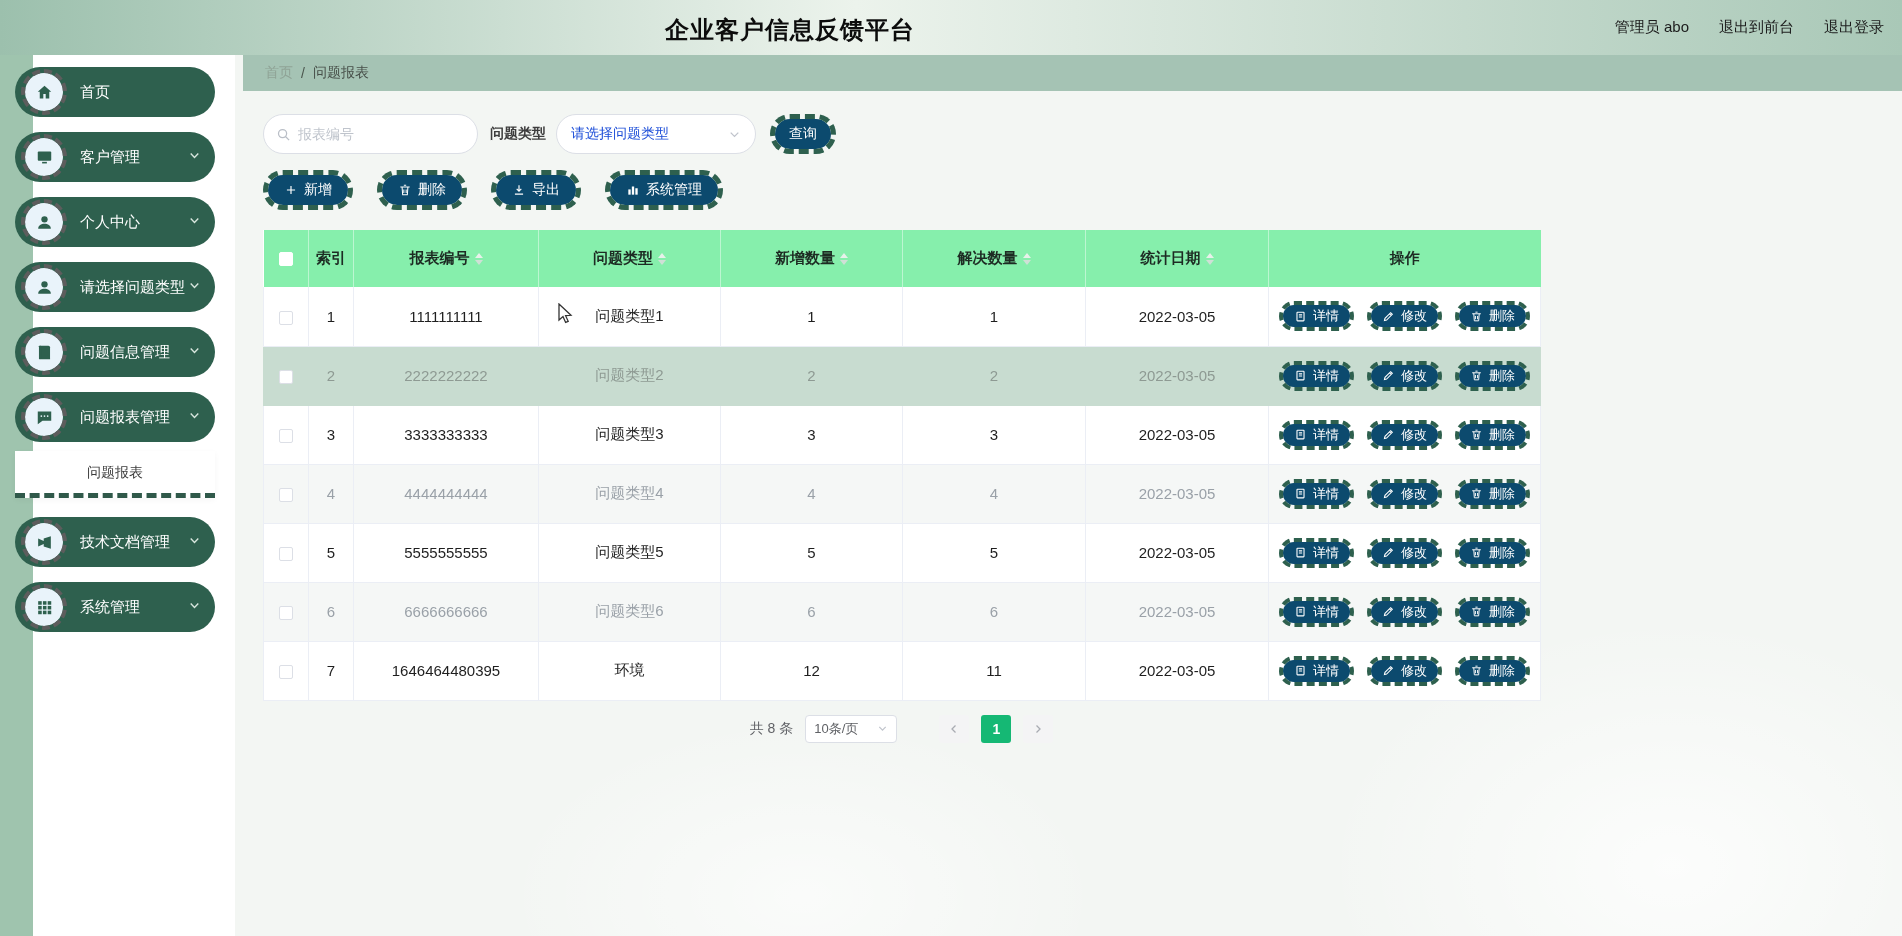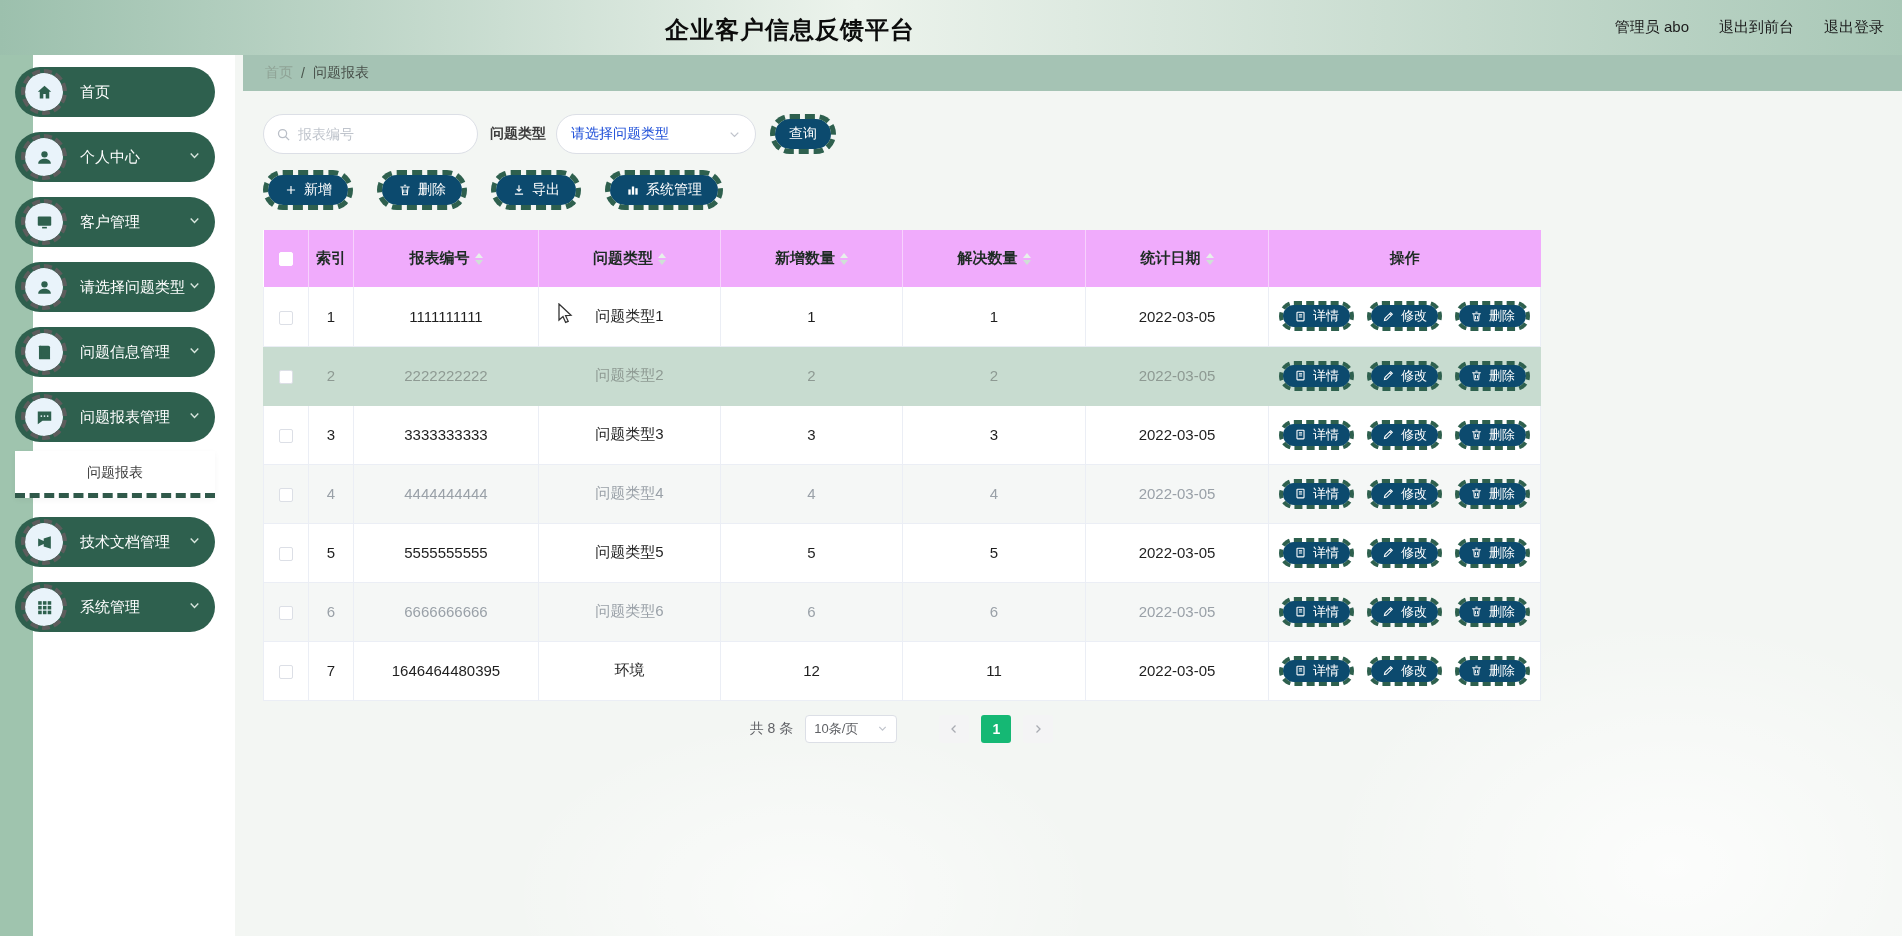--- a/index.html
+++ b/index.html
@@ -69,21 +69,21 @@
     border-radius:26px; color:#ffffff; cursor:pointer; font-size:14px;
     font-family:inherit; white-space:nowrap; }
   .gear-btn svg { width:14px; height:14px; }
   .query-btn { height:40px; width:66px; margin-left:14px; }
   .toolbar { display:flex; gap:24px; margin:16px 0 0 20px; position:relative; z-index:2;align-items:flex-end; }
   .toolbar .gear-btn { height:40px; padding:0 16px; }
 
   
   .table-wrap { margin:20px 0 0 20px; width:1277px; background:#fff; position:relative; z-index:2; }
   table { border-collapse:collapse; width:1277px; table-layout:fixed; }
-  thead th { background:#f0abfc; color:#1d2b23; font-size:15px; font-weight:bold;
+  thead th { background:#86efac; color:#1d2b23; font-size:15px; font-weight:bold;
     padding:10px 4px; height:57px; border-right:1px solid rgba(255,255,255,.45);
     text-align:center; line-height:1.35; }
   thead th:last-child { border-right:none; }
   tbody td { height:59px; text-align:center; font-size:15px; color:#1f1f1f;
     border-bottom:1px solid #ebeef5; border-right:1px solid #ebeef5; padding:4px; }
   tbody td:first-child { border-left:1px solid #ebeef5; }
   tr.hover-row td { background:#c8dcd0; color:#8e9a93; border-color:#c8dcd0; }
   tr.striped-row td { background:#f5f7f6; color:#9aa1a8; }
   .caret { display:inline-flex; flex-direction:column; margin-left:5px; vertical-align:middle; }
   .caret i { display:block; width:0; height:0; border-left:4px solid transparent; border-right:4px solid transparent; }
@@ -131,37 +131,37 @@
         <span class="side-icon">
           <svg viewBox="0 0 24 24" fill="currentColor">
             <path d="M12 3.5l8.5 7.5h-2.5v8.5h-4.5v-5.5h-3v5.5H6V11H3.5z"></path>
           </svg>
         </span>
         <span class="side-label">首页</span>
       </div>
       <div class="side-pill">
         <span class="side-icon">
           <svg viewBox="0 0 24 24" fill="currentColor">
-            <circle cx="12" cy="8" r="4"></circle>
-            <path d="M4 20c0-4.2 3.8-6.3 8-6.3s8 2.1 8 6.3z"></path>
-          </svg>
-        </span>
-        <span class="side-label">个人中心</span>
+            <rect x="3.5" y="4.5" width="17" height="11.5" rx="1.2"></rect>
+            <rect x="9" y="17.5" width="6" height="2"></rect>
+          </svg>
+        </span>
+        <span class="side-label">客户管理</span>
         <span class="side-chevron"><svg viewBox="0 0 24 24" fill="none" stroke="currentColor" stroke-width="2.6">
             <path d="M5 8.5l7 7 7-7"></path>
           </svg></span>
       </div>
       <div class="side-pill">
         <span class="side-icon">
           <svg viewBox="0 0 24 24" fill="currentColor">
-            <rect x="3.5" y="4.5" width="17" height="11.5" rx="1.2"></rect>
-            <rect x="9" y="17.5" width="6" height="2"></rect>
-          </svg>
-        </span>
-        <span class="side-label">客户管理</span>
+            <circle cx="12" cy="8" r="4"></circle>
+            <path d="M4 20c0-4.2 3.8-6.3 8-6.3s8 2.1 8 6.3z"></path>
+          </svg>
+        </span>
+        <span class="side-label">个人中心</span>
         <span class="side-chevron"><svg viewBox="0 0 24 24" fill="none" stroke="currentColor" stroke-width="2.6">
             <path d="M5 8.5l7 7 7-7"></path>
           </svg></span>
       </div>
       <div class="side-pill">
         <span class="side-icon">
           <svg viewBox="0 0 24 24" fill="currentColor">
             <circle cx="12" cy="8" r="4"></circle>
             <path d="M4 20c0-4.2 3.8-6.3 8-6.3s8 2.1 8 6.3z"></path>
           </svg>

